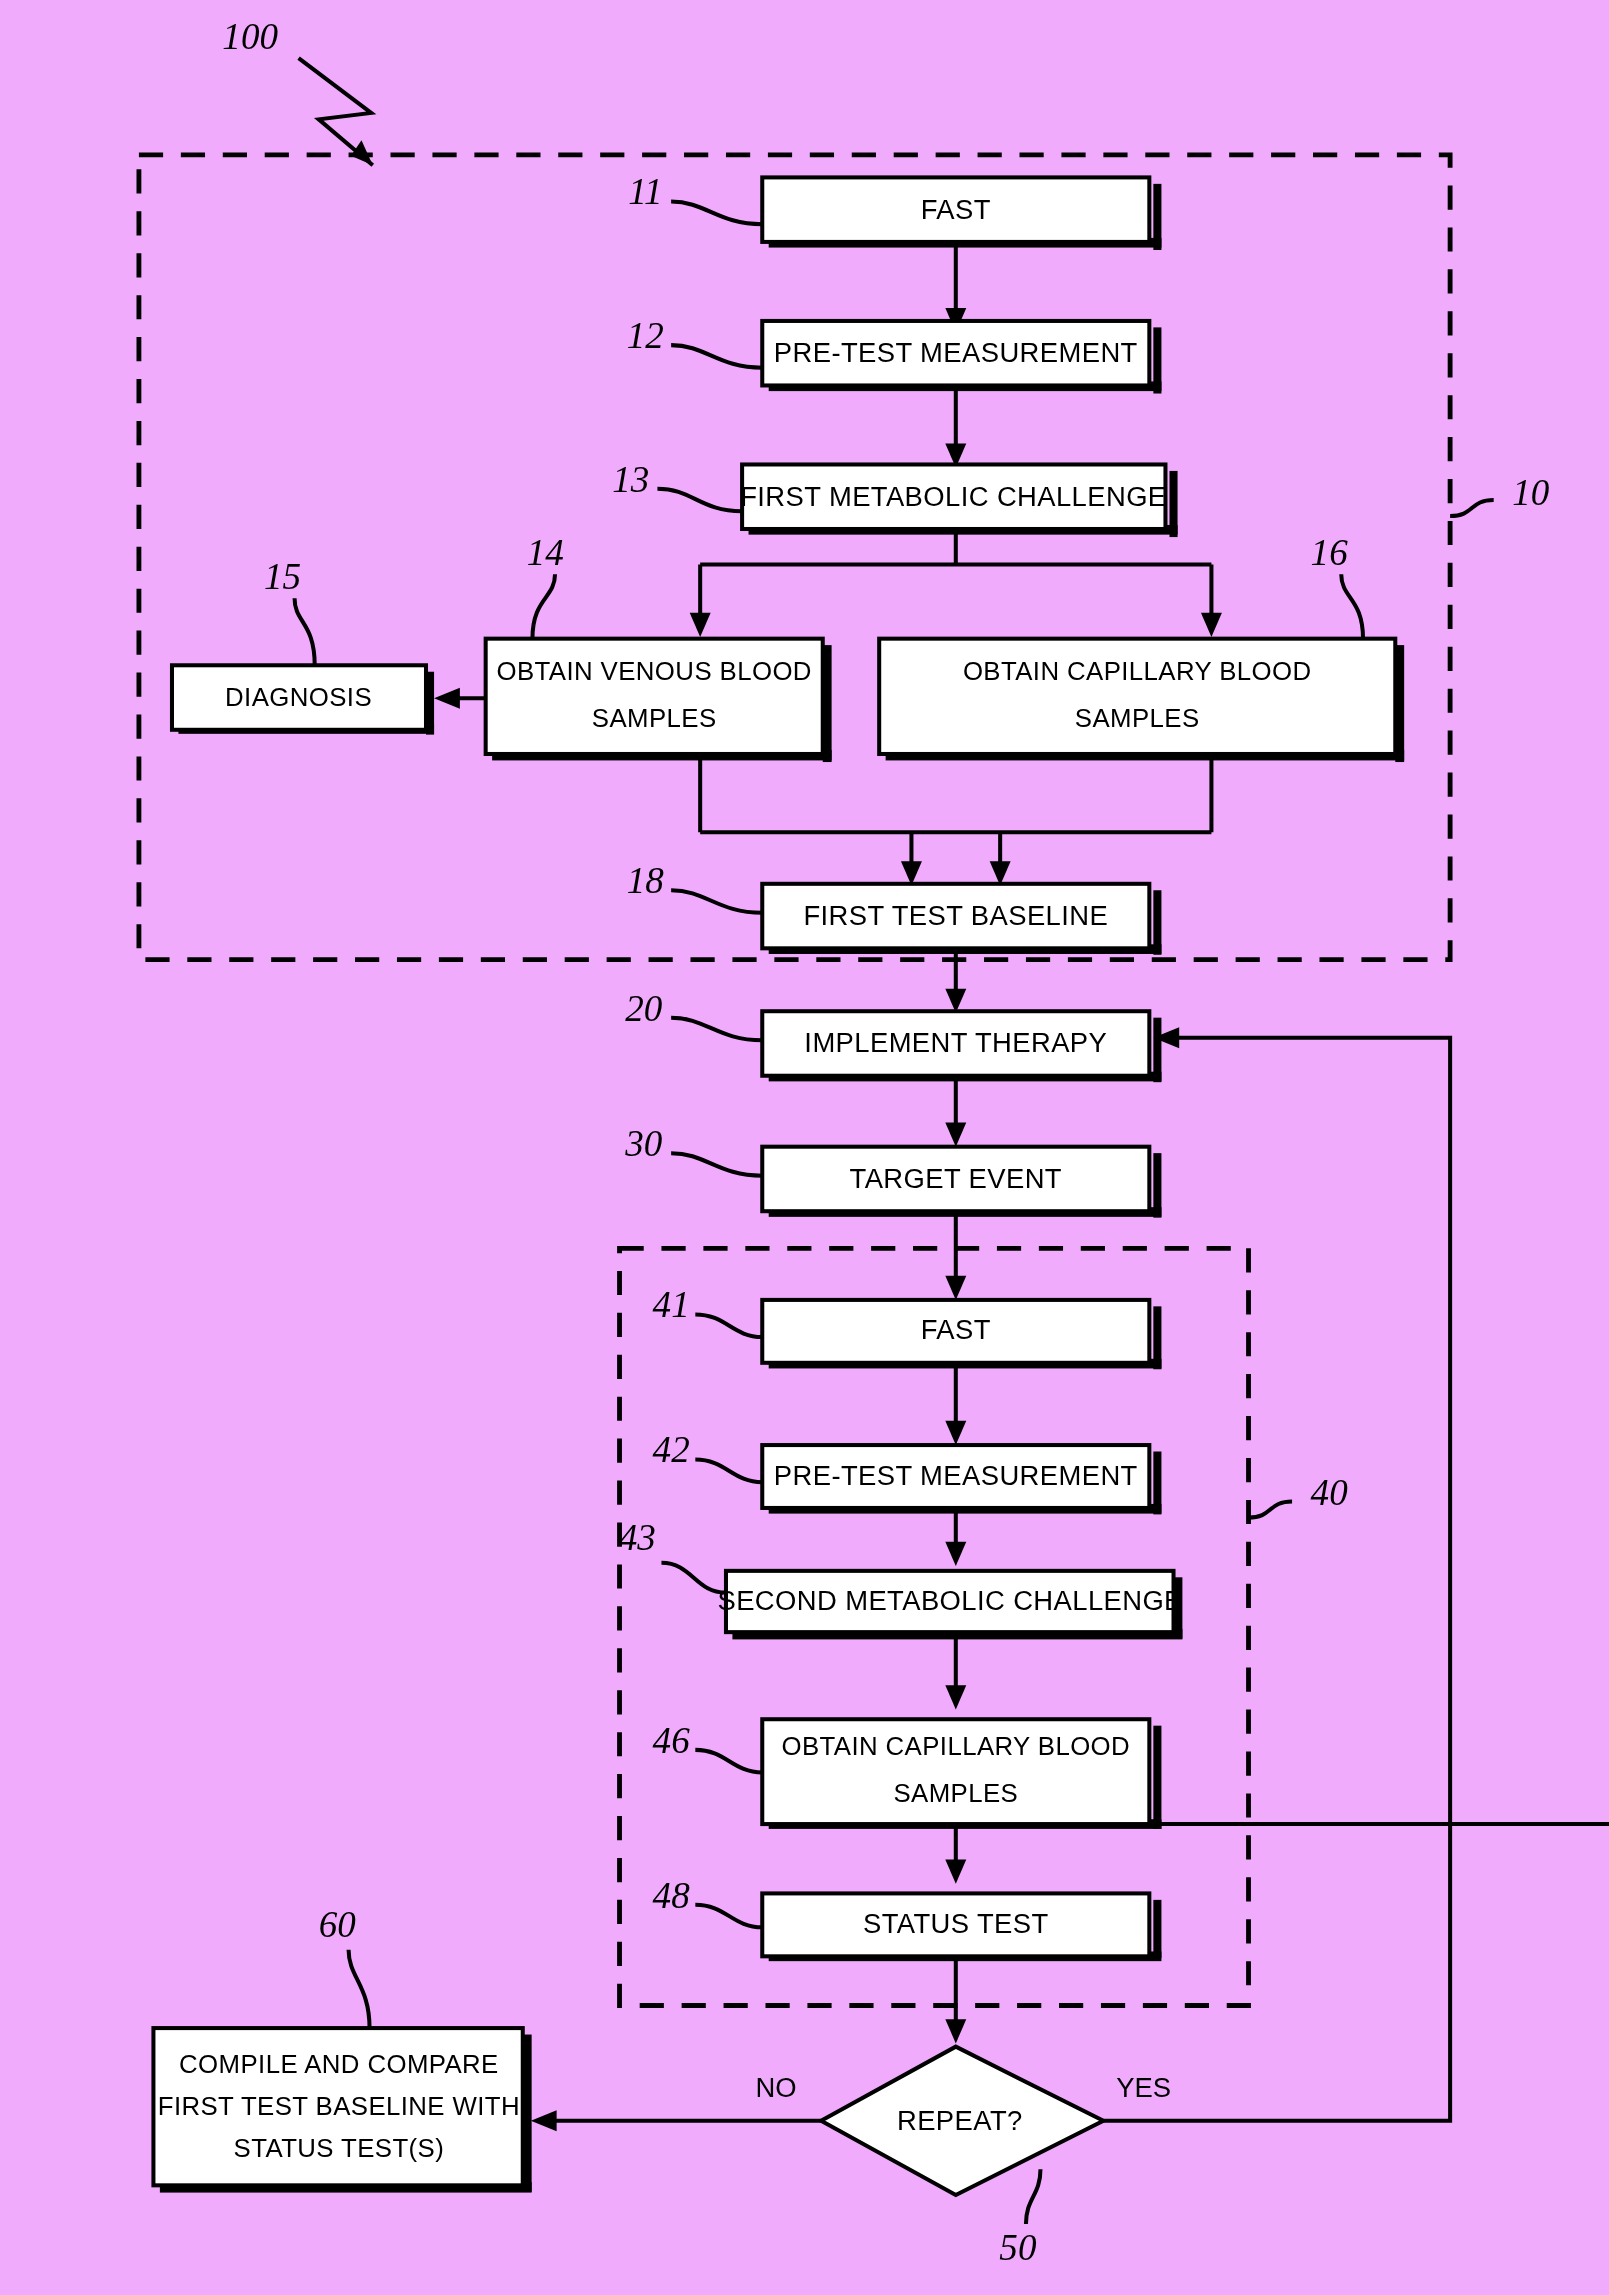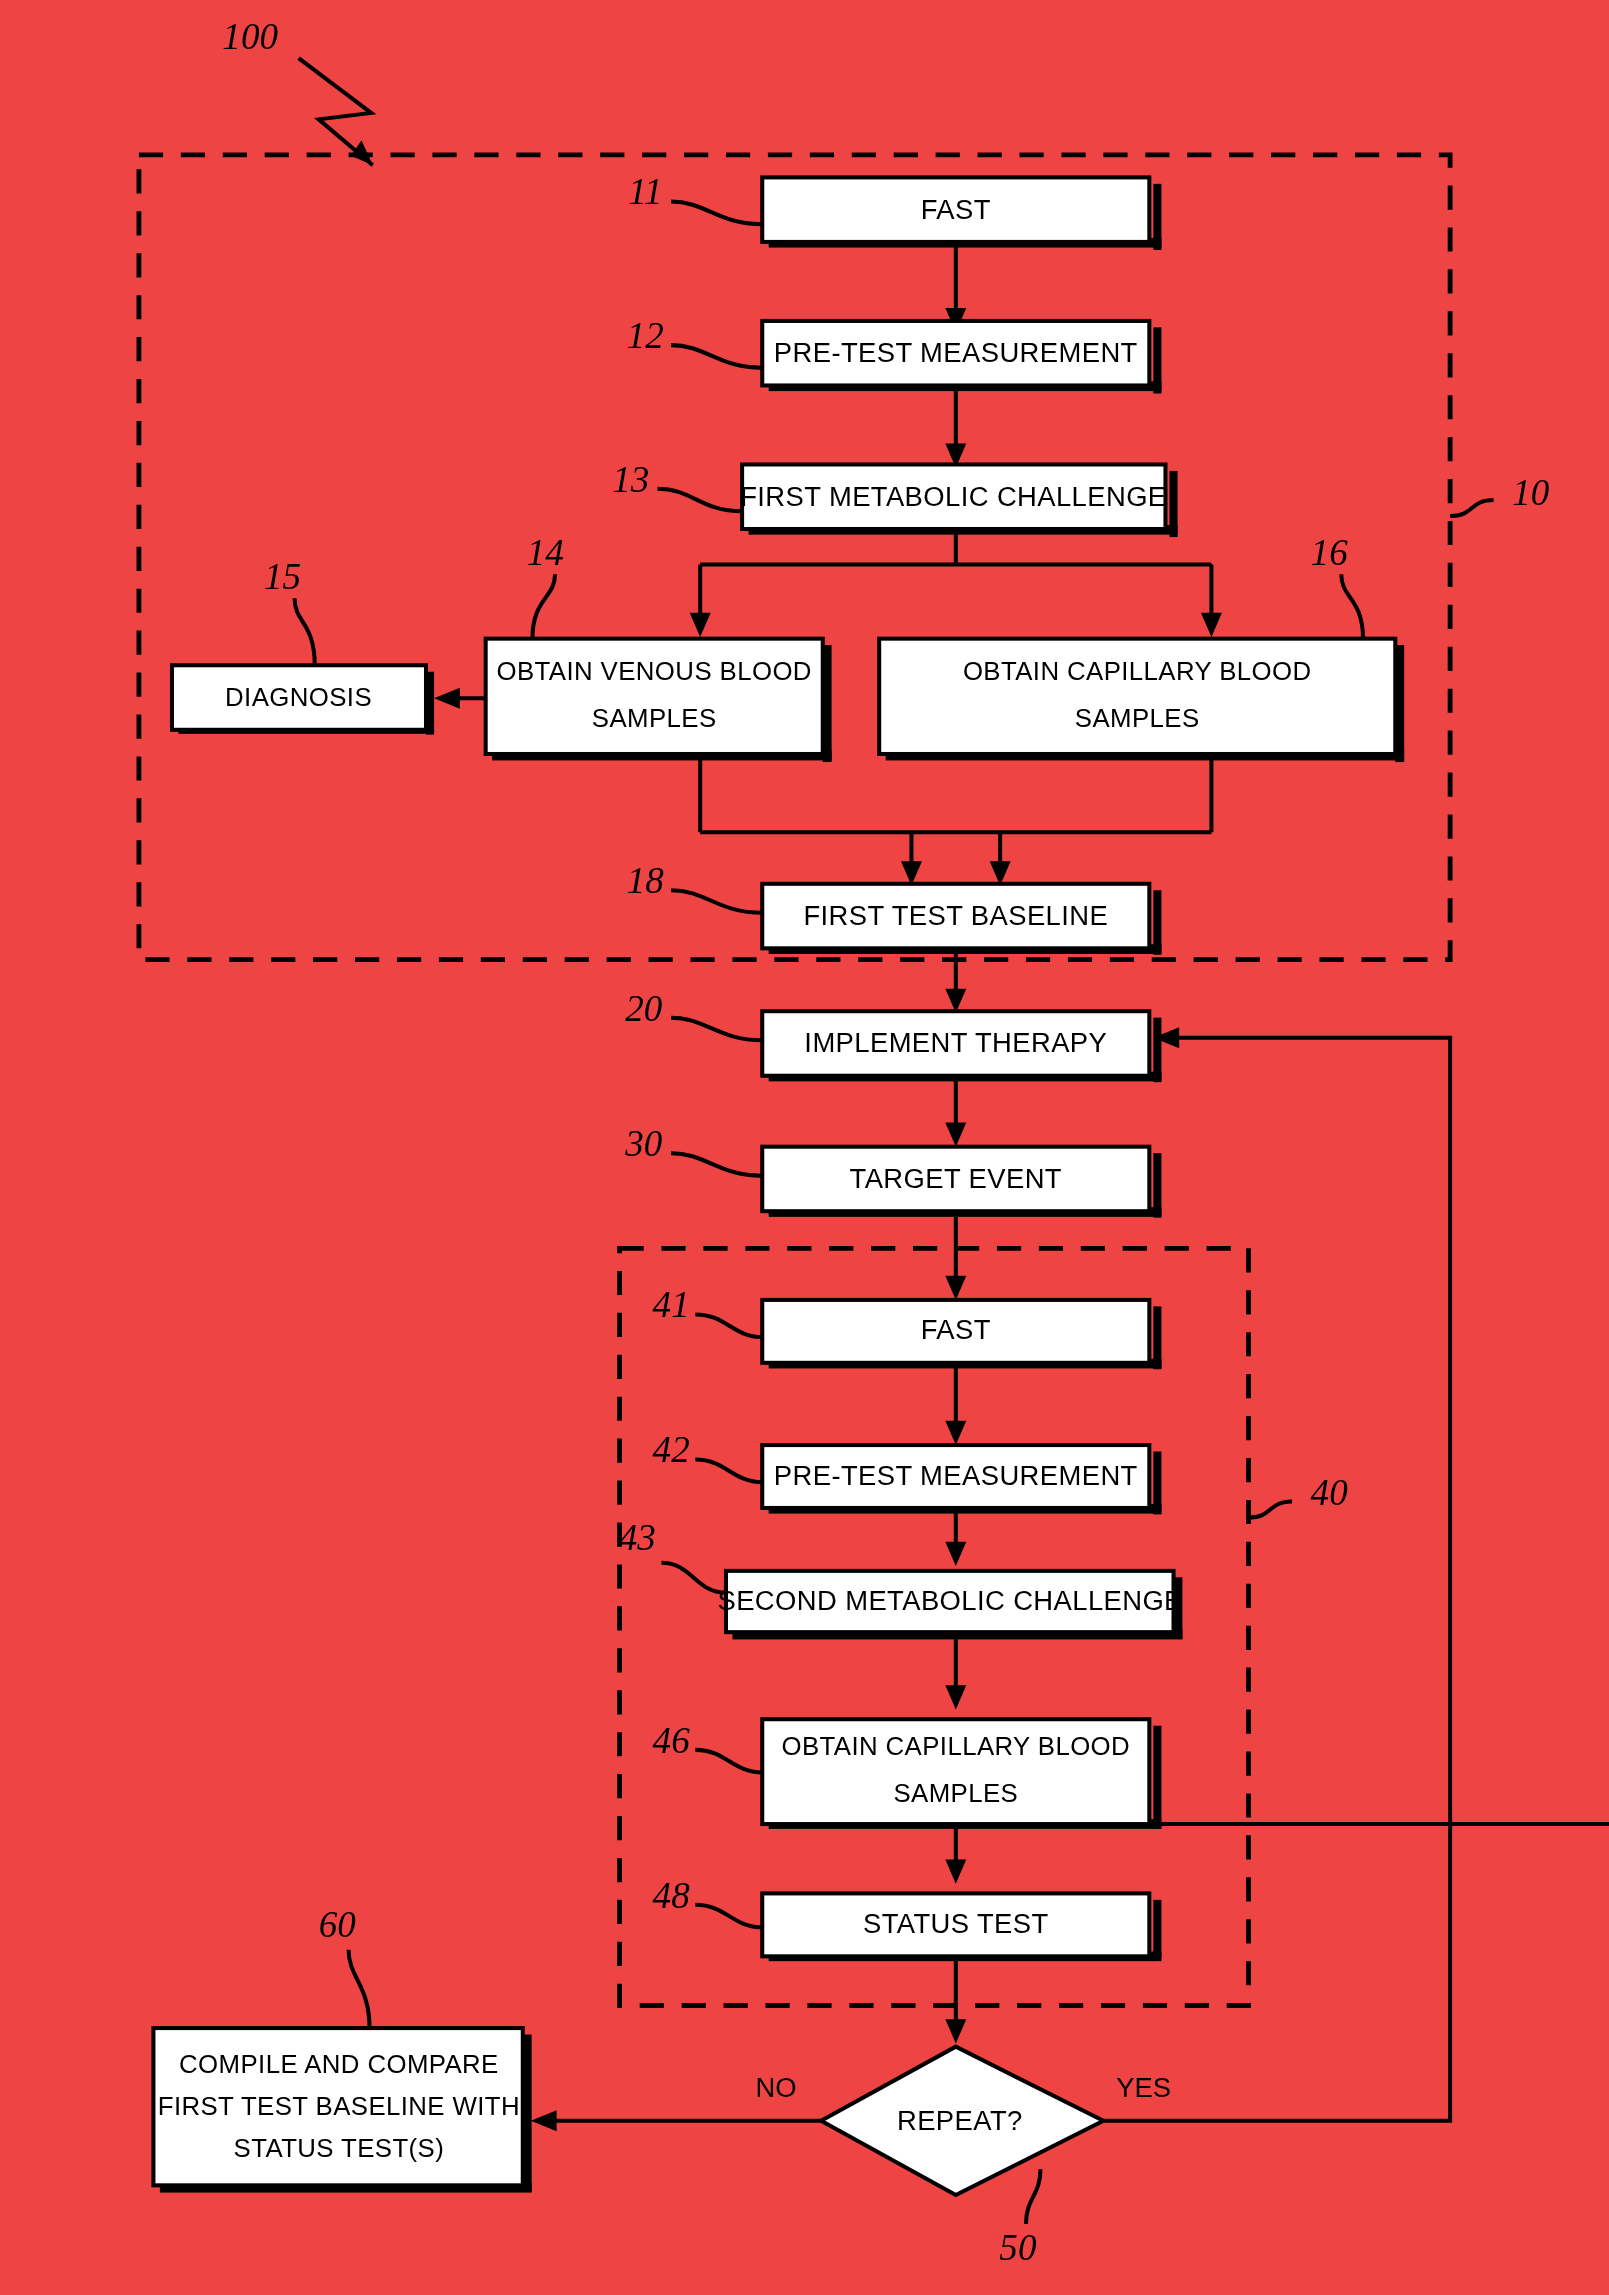--- a/index.html
+++ b/index.html
@@ -7,21 +7,21 @@
     padding: 0;
     background: #ffffff;
   }
   body {
     font-family: "Liberation Sans", sans-serif;
   }
   #canvas {
     position: relative;
     width: 1610px;
     height: 2295px;
-    background: #ef4444;
+    background: #f0abfc;
     overflow: hidden;
   }
   #diagram-svg {
     position: absolute;
     left: 0;
     top: 0;
     width: 1610px;
     height: 2295px;
   }
   .node-label {

